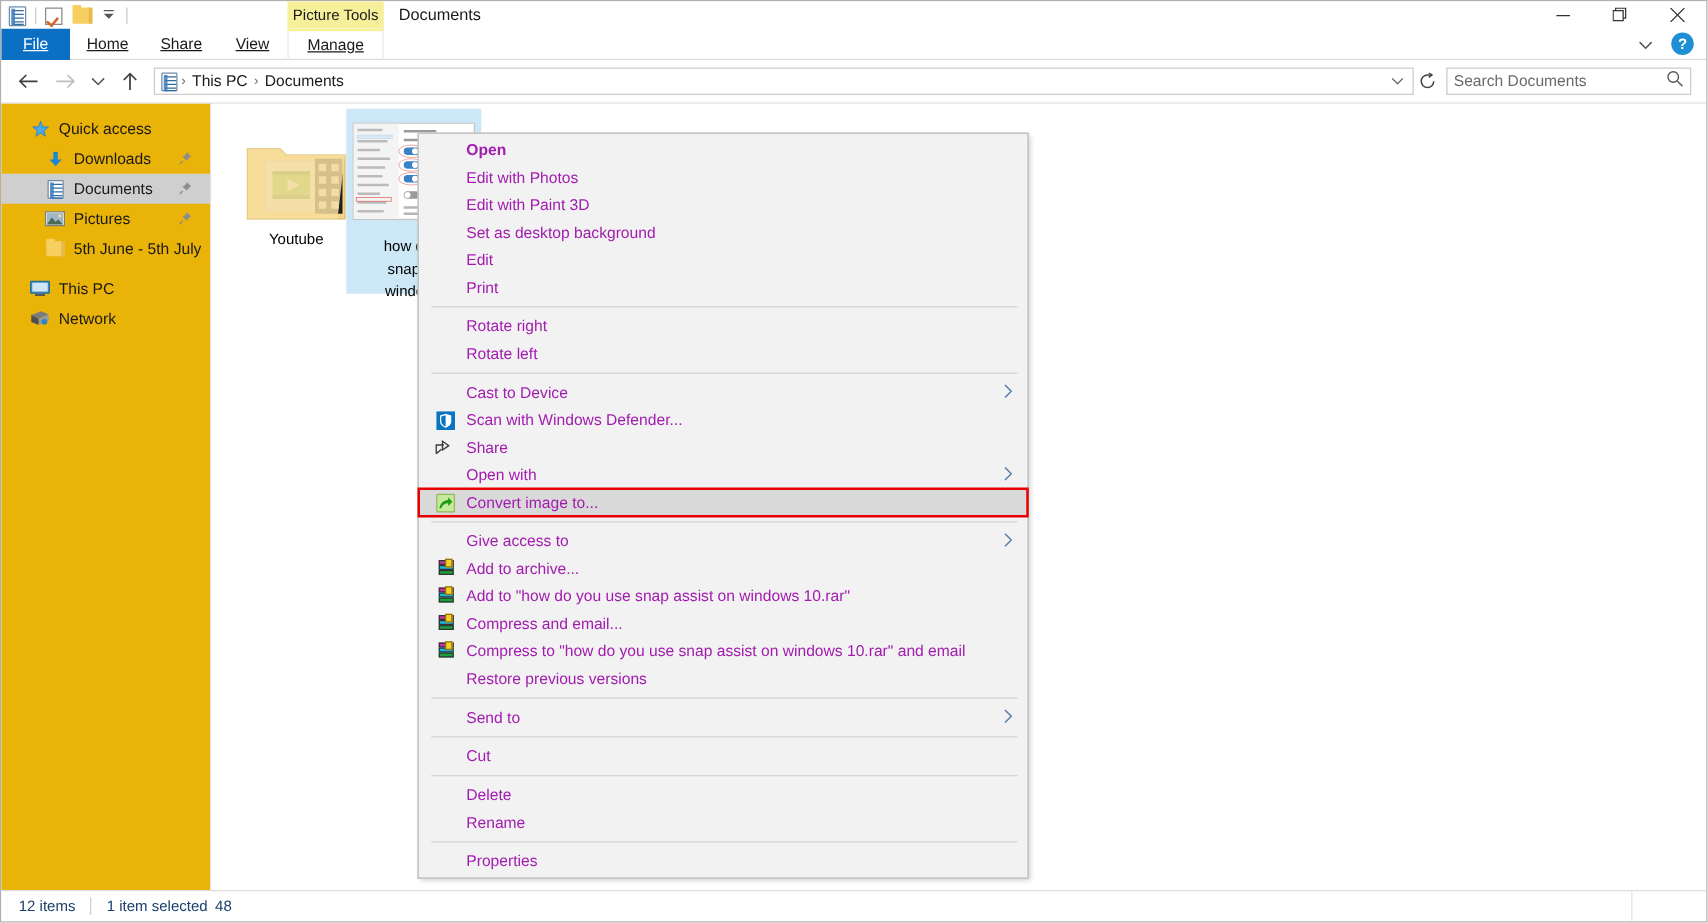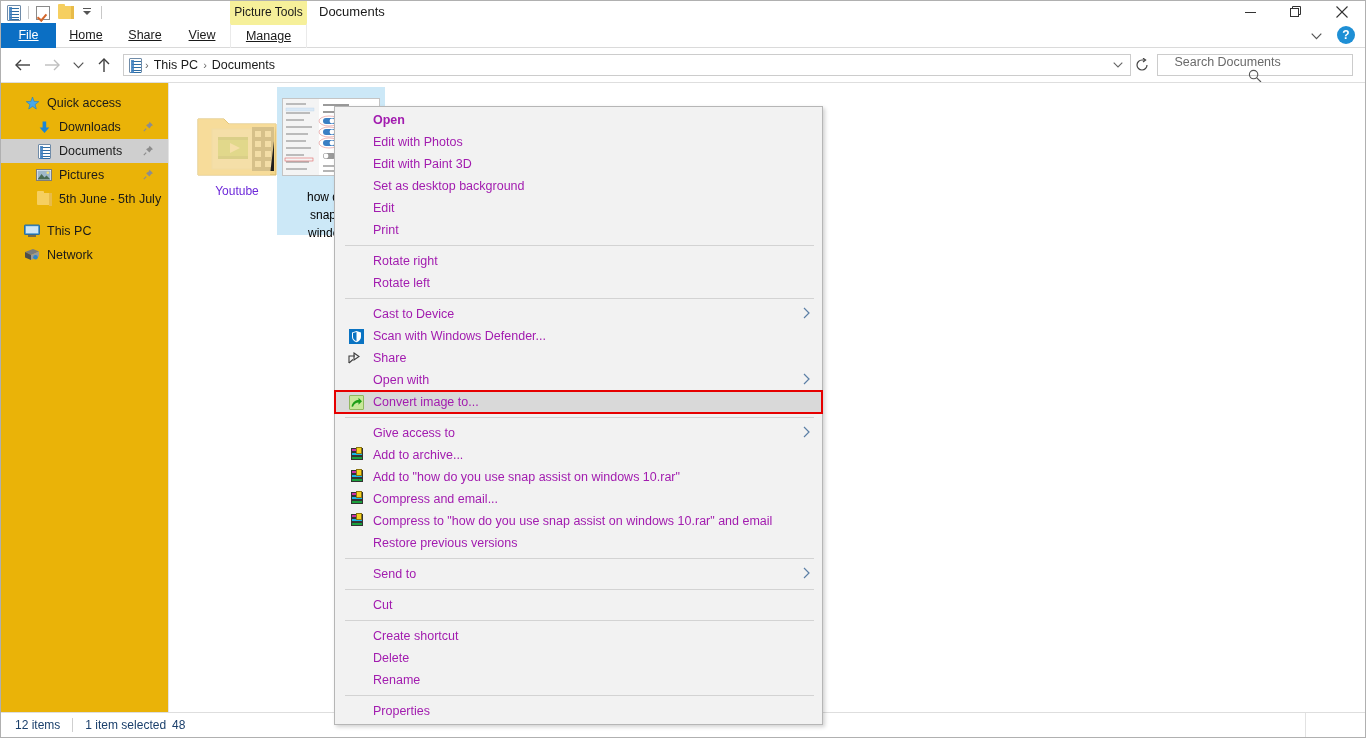--- a/index.html
+++ b/index.html
@@ -139,21 +139,21 @@
   }
   #addr-drop {
     width: 20px; height: 20px; display:flex; align-items:center; justify-content:center;
   }
   #refresh-btn {
     width: 22px; height: 22px; display:flex; align-items:center; justify-content:center;
     margin-right: 4px;
   }
   #search-box {
     width: 196px; height: 22px; border: 1px solid #cccccc; background: #fff;
-    display: flex; align-items: center; margin-right: 12px; padding: 0 5px; flex-direction: column;
+    display: flex; align-items: center; margin-right: 12px; padding: 0 5px;
   }
   #search-input {
     flex: 1; border: none; outline: none; font-size: 12.5px; color: #3d3d3d;
     font-family: "Liberation Sans", sans-serif; background: transparent;
   }
   #search-input::placeholder { color: #6a6a6a; }
 
   
   #content {
     position: absolute; left: 0; top: 81px; right: 0; bottom: 25px;
@@ -180,21 +180,21 @@
   #filearea {
     flex: 1; position: relative; background: #fff;
   }
   .file-tile {
     position: absolute; width: 108px; text-align: center;
   }
   .file-thumb {
     width: 108px; height: 90px; display:flex; align-items:flex-end; justify-content:center;
   }
   .file-label {
-    font-size: 12px; color: #6d28d9; line-height: 16px; margin-top: 2px;
+    font-size: 12px; color: #000000; line-height: 16px; margin-top: 2px;
     word-wrap: break-word;
   }
   #tile-2 { background: #cce8f7; }
   #tile-2 .file-label { color: #000; }
 
   
   #ctxmenu {
     position: absolute; left: 333px; top: 105px; width: 489px;
     background: #f2f2f2; border: 1px solid #b6b6b6;
     box-shadow: 2px 2px 4px rgba(0,0,0,.18);
@@ -711,24 +711,20 @@
 
   <div class="mi">
     <span class="mi-icon"></span>
     <span class="mi-label">Cut</span>
   </div>
 
   <div class="mi-sep"></div>
 
   <div class="mi">
     <span class="mi-icon"></span>
-    <span class="mi-label">Create shortcut</span>
-  </div>
-  <div class="mi">
-    <span class="mi-icon"></span>
     <span class="mi-label">Delete</span>
   </div>
   <div class="mi">
     <span class="mi-icon"></span>
     <span class="mi-label">Rename</span>
   </div>
 
   <div class="mi-sep"></div>
 
   <div class="mi">

